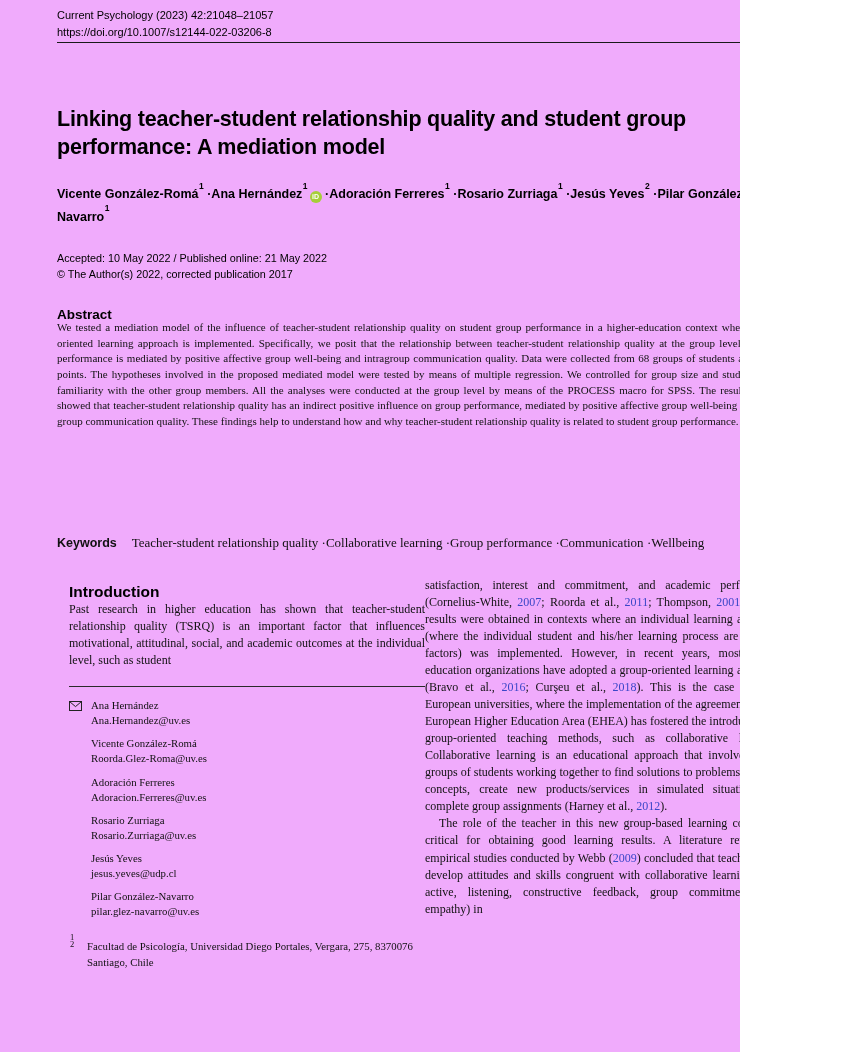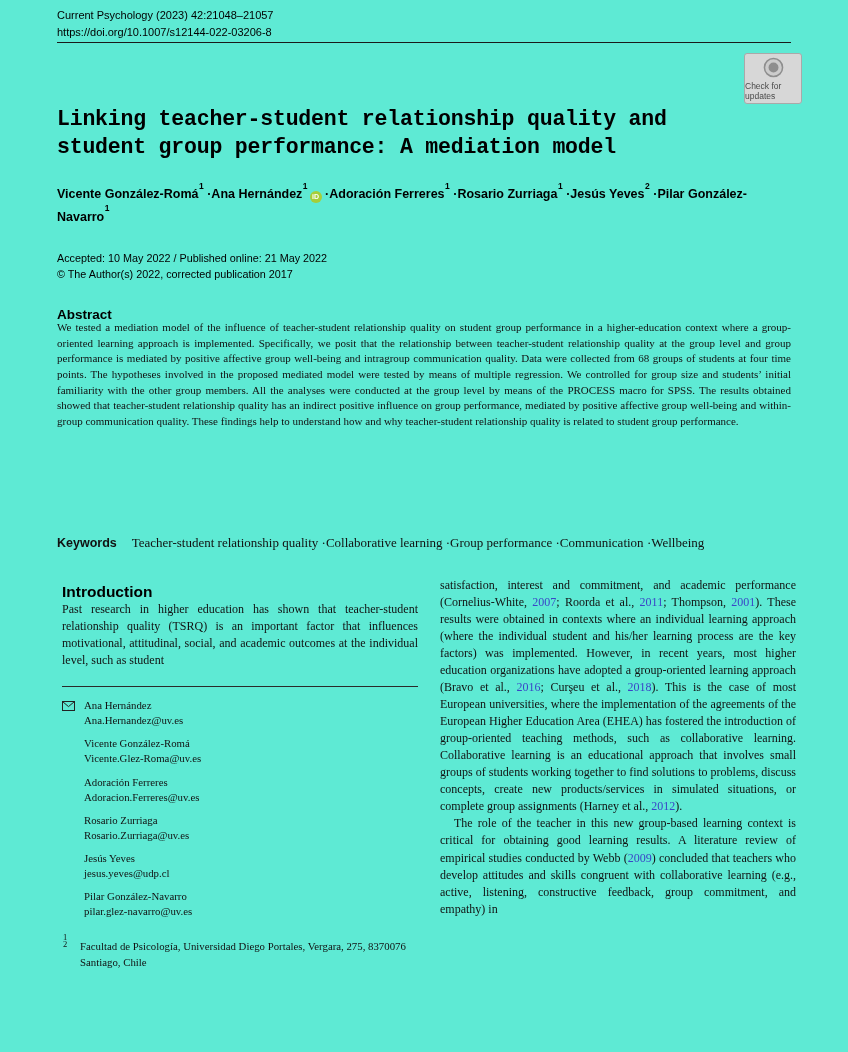--- a/index.html
+++ b/index.html
@@ -1,18 +1,18 @@
 <!DOCTYPE html>
 <html style="--cite-color: #3a46c8; --orcid-green: #A6CE39;"><head>
 <meta charset="utf-8">
 <style>
   * { margin:0; padding:0; box-sizing:border-box; }
   html,body { background:#ffffff; }
   .page {
-    position:relative; width:848px; height:1052px; background:#5eead4;
+    position:relative; width:740px; height:1052px; background:#f0abfc;
     overflow:hidden; color:#111;
     font-family:"Liberation Serif", serif;
   }
   .hdr {
     position:absolute; left:57px; top:7px;
     font:11px/1.5 "Liberation Sans", sans-serif; color:#000;
   }
   .rule-top {
     position:absolute; left:57px; top:42px; width:734px;
     border-top:1.3px solid #1a1a1a;
@@ -22,21 +22,21 @@
     background:#d7d7d7; border:1px solid #a9a9a9; border-radius:3px;
     display:flex; flex-direction:column; align-items:center; padding-top:3px;
     cursor:pointer;
   }
   .badge-label {
     font:8.5px/1.15 "Liberation Sans", sans-serif; color:#4a4a4a;
     text-align:left; width:100%;
   }
   .title {
     position:absolute; left:57px; top:106px; width:700px;
-    font-family:Liberation Mono, monospace; font-weight:bold;
+    font-family:Liberation Sans, sans-serif; font-weight:bold;
     font-size:21.5px; line-height:1.3; letter-spacing:-0.2px; color:#000;
   }
   .authors {
     position:absolute; left:57px; top:183px; width:712px;
     font-family:"Liberation Sans", sans-serif; font-weight:bold;
     font-size:12.5px; line-height:1.78; color:#000;
   }
   .author { white-space:normal; }
   .author:not(:last-child)::after { content:" \00B7 "; white-space:pre; }
   .author sup { font-size:8.5px; position:relative; top:-4px; margin-left:0.5px; }
@@ -60,22 +60,22 @@
   }
   .kw-line {
     position:absolute; left:57px; top:535px; width:740px;
     font-size:13px; color:#111;
   }
   .kw-label {
     font:bold 12.5px "Liberation Sans", sans-serif; margin-right:15px;
   }
   .kw:not(:last-child)::after { content:" \00B7 "; white-space:pre; }
   .cols {
-    position:absolute; left:62px; top:577px; width:734px; height:475px;
-    display:flex; gap:22px; overflow:hidden;
+    position:absolute; left:69px; top:577px; width:734px; height:475px;
+    display:flex; overflow:hidden;
   }
   .col { width:356px; }
   .intro-head {
     font:bold 15.5px "Liberation Sans", sans-serif; color:#000; margin-top:6px;
   }
   .body-par {
     font-size:12px; line-height:1.42; text-align:justify; color:#111;
   }
   .lcol .body-par { }
   .fn-rule { margin-top:17px; border-top:1px solid #2a2a2a; width:100%; }
@@ -150,21 +150,21 @@
             <svg width="13" height="10" viewBox="0 0 13 10">
               <rect x="0.5" y="0.5" width="12" height="9" fill="none" stroke="#222" stroke-width="1"></rect>
               <path d="M0.5 0.5 L6.5 5.6 L12.5 0.5" fill="none" stroke="#222" stroke-width="1"></path>
             </svg>
           </span>
           <div>Ana Hernández</div>
           <div>Ana.Hernandez@uv.es</div>
         </div>
         <div class="contact">
           <div>Vicente González-Romá</div>
-          <div>Vicente.Glez-Roma@uv.es</div>
+          <div>Roorda.Glez-Roma@uv.es</div>
         </div>
         <div class="contact">
           <div>Adoración Ferreres</div>
           <div>Adoracion.Ferreres@uv.es</div>
         </div>
         <div class="contact">
           <div>Rosario Zurriaga</div>
           <div>Rosario.Zurriaga@uv.es</div>
         </div>
         <div class="contact">

